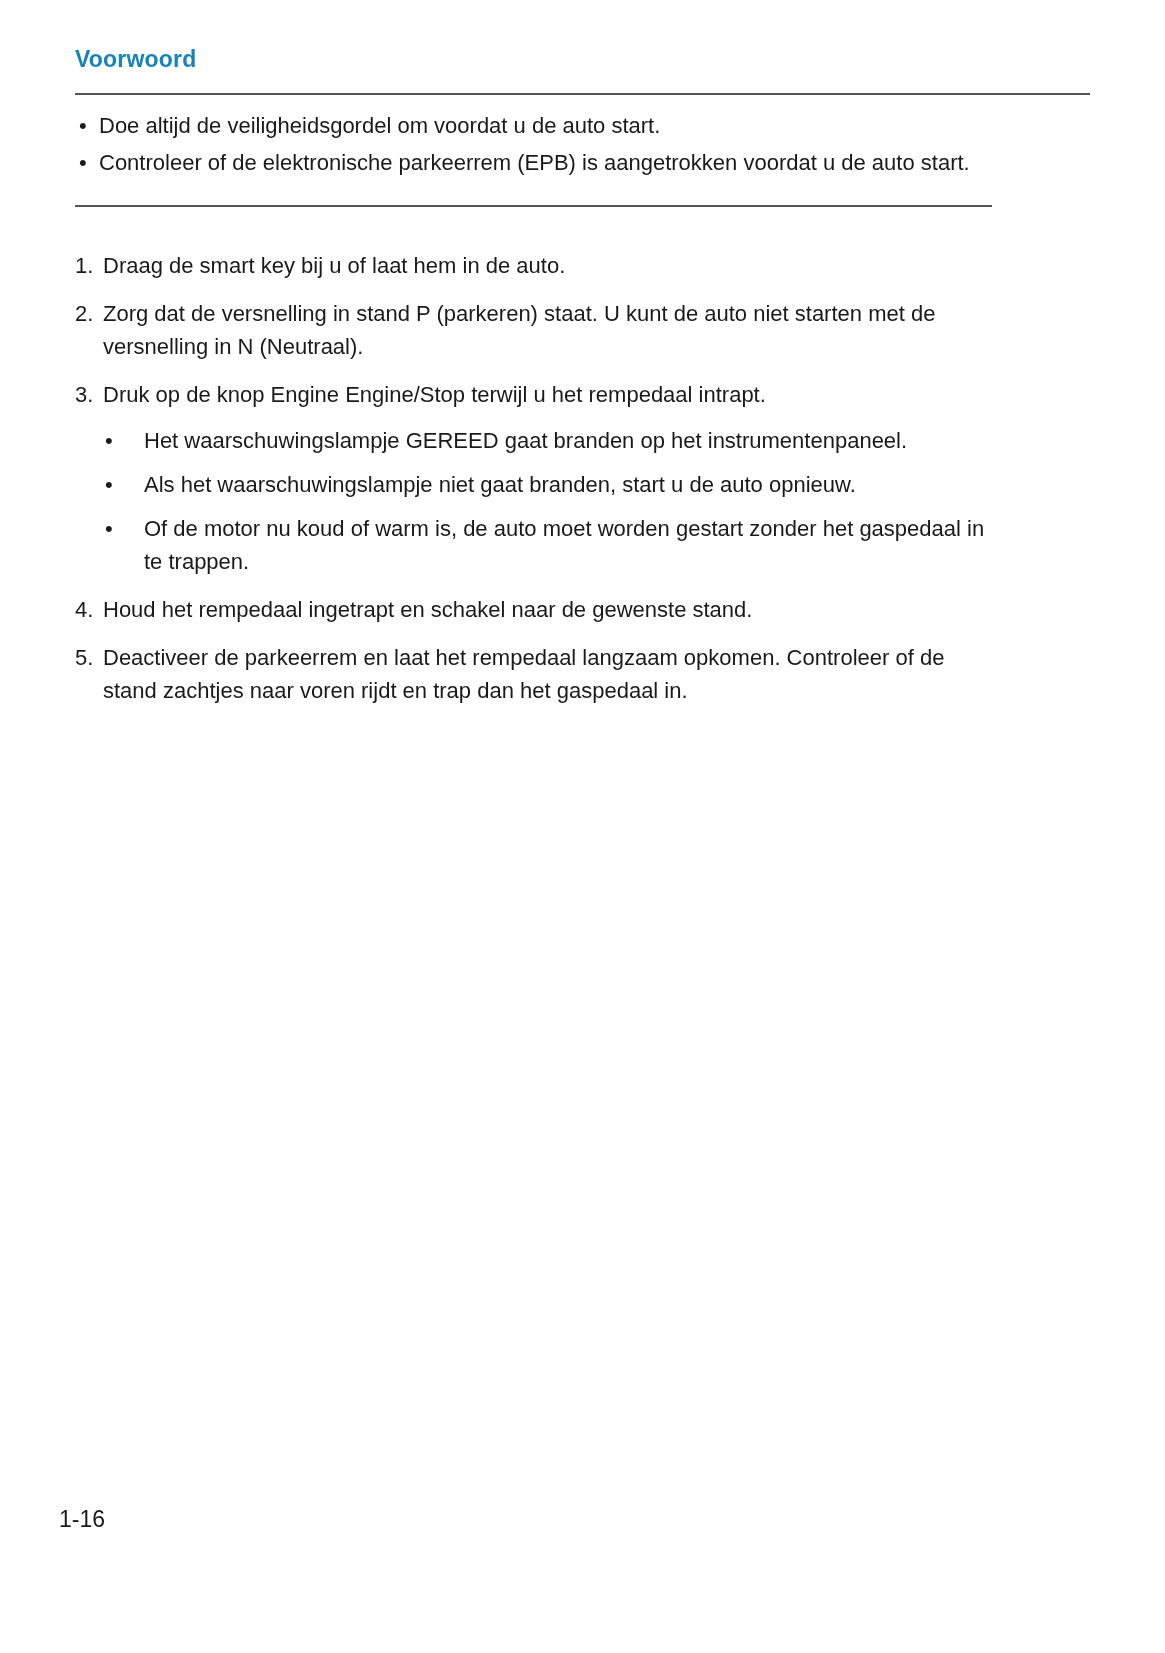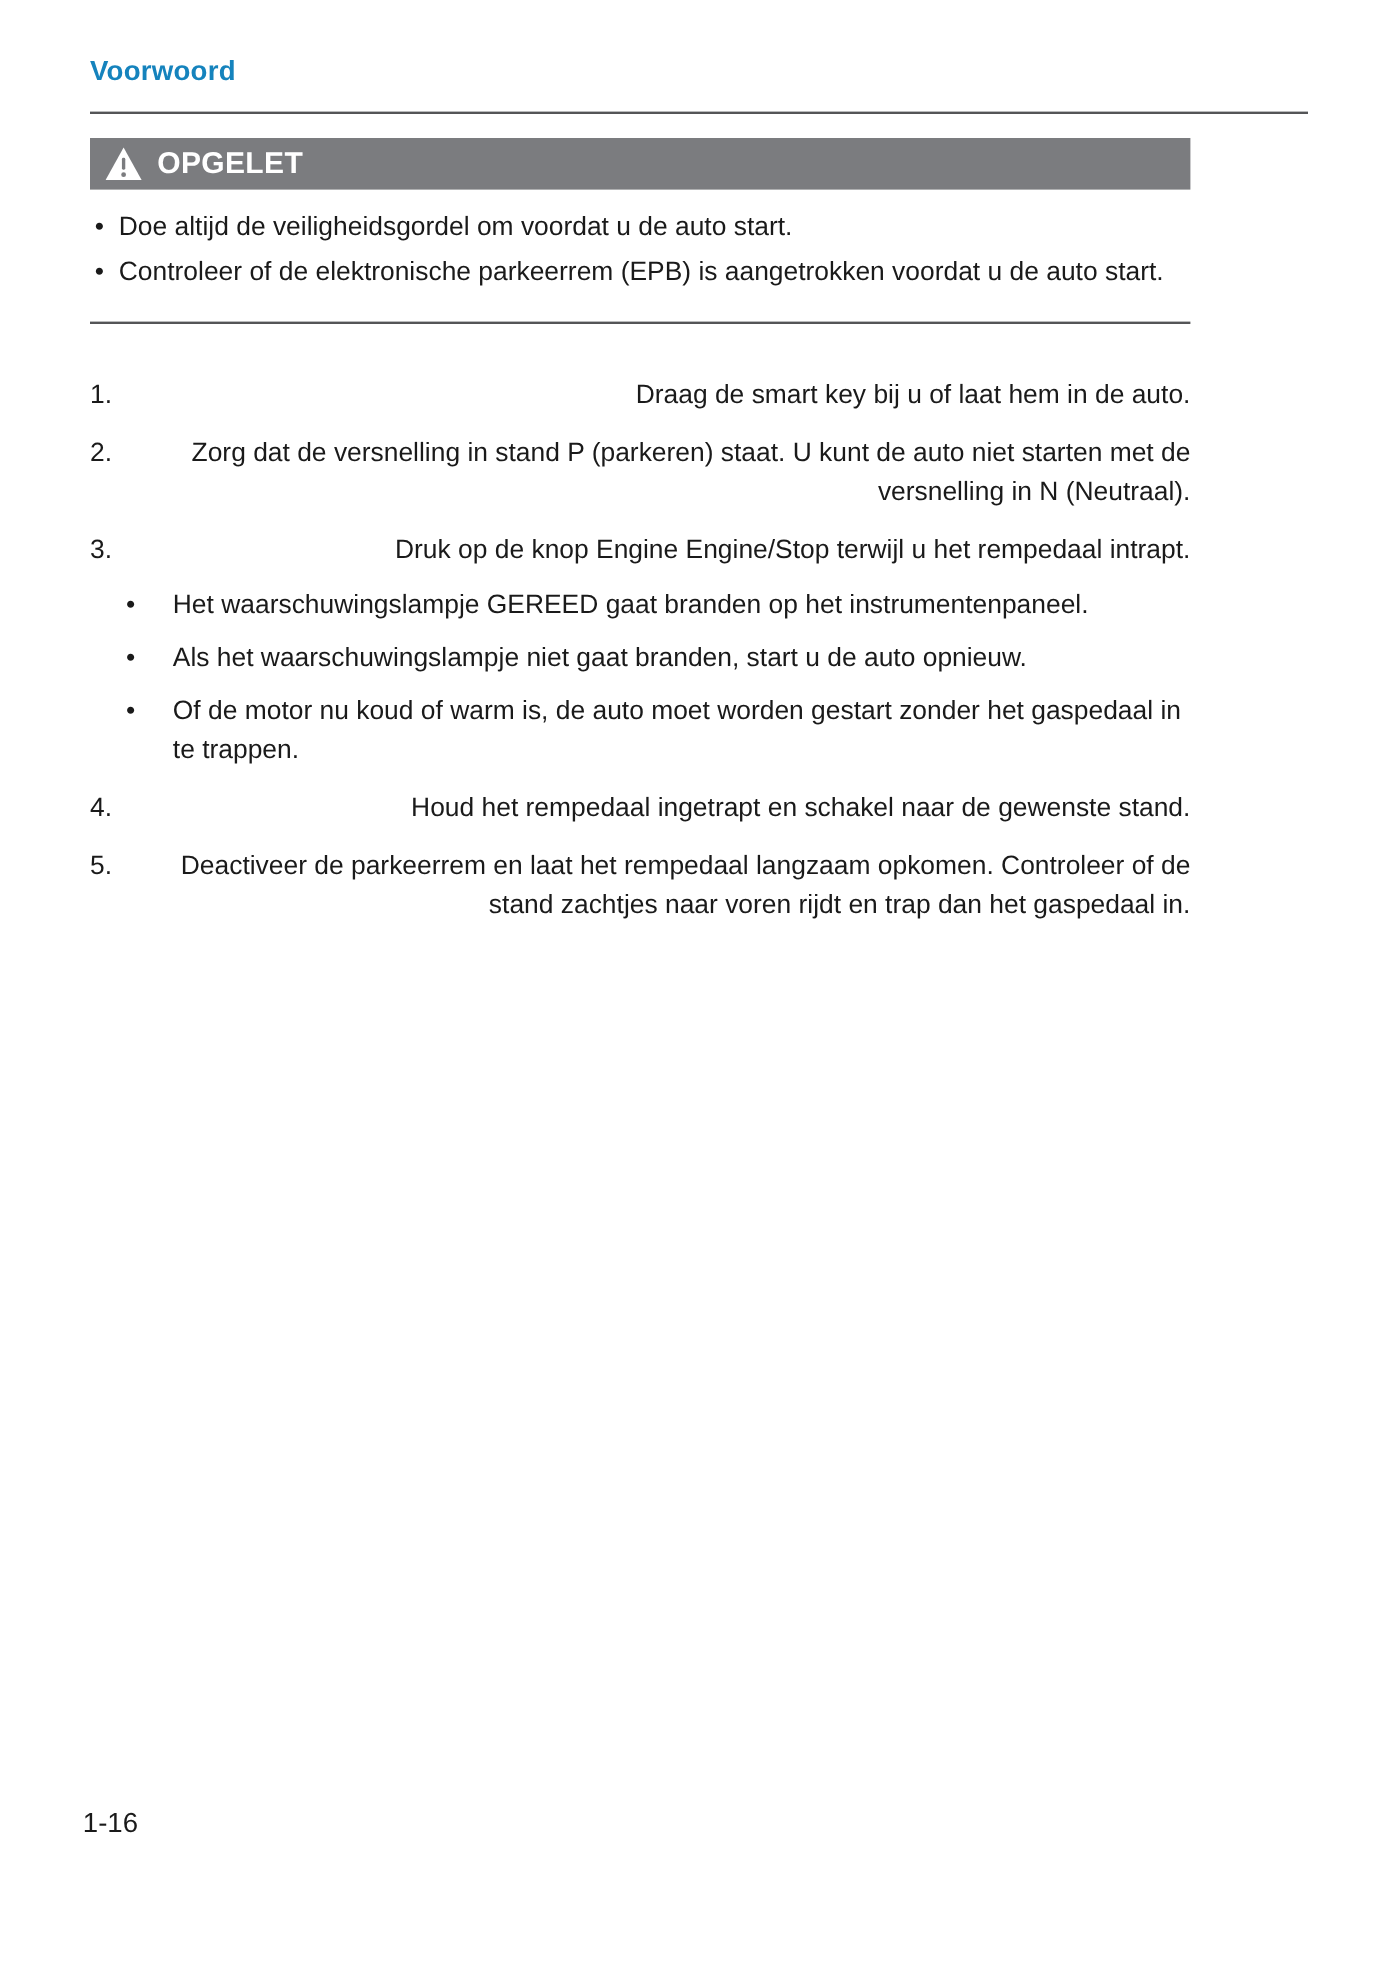--- a/index.html
+++ b/index.html
@@ -91,66 +91,56 @@
   .step {
     display: flex;
     font-size: 22px;
     line-height: 1.5;
     margin-bottom: 15px;
   }
   .step-num {
     width: 28px;
     flex: 0 0 28px;
   }
-  .step-text { flex: 1; text-align: right; }
+  .step-text { flex: 1; }
   .substeps {
     margin: -2px 0 15px 28px;
   }
   .sub-item {
     display: flex;
     font-size: 22px;
     line-height: 1.5;
     margin-bottom: 11px;
   }
   .sub-bullet {
     width: 26px;
     flex: 0 0 26px;
     padding-left: 2px;
   }
   .sub-text { flex: 1; margin-left: 15px; }
   
   .page-number {
     position: absolute;
-    left: 69px;
+    left: 59px;
     top: 1506px;
     font-size: 23px;
     color: #1a1a1a;
   }
 </style>
 </head>
 <body>
 
 <div class="page">
 
   <div class="breadcrumb">Voorwoord</div>
   <hr class="header-rule">
 
   <div class="content">
 
 
-    <div class="warning-banner">
-      <span class="warning-icon">
-        <svg width="32" height="29" viewBox="0 0 32 29" aria-hidden="true">
-          <path d="M16 1 L31 28 L1 28 Z" fill="#ffffff"></path>
-          <rect x="14.6" y="9.5" width="2.8" height="10" rx="1.2" fill="#7b7c7f"></rect>
-          <circle cx="16" cy="23.6" r="2" fill="#7b7c7f"></circle>
-        </svg>
-      </span>
-      <span class="warning-label">OPGELET</span>
-    </div>
 
     <div class="warning-list">
       <div class="w-item">
         <span class="w-bullet">•</span>
         <span class="w-text">Doe altijd de veiligheidsgordel om voordat u de auto start.</span>
       </div>
       <div class="w-item">
         <span class="w-bullet">•</span>
         <span class="w-text">Controleer of de elektronische parkeerrem (EPB) is aangetrokken voordat u de auto start.</span>
       </div>

